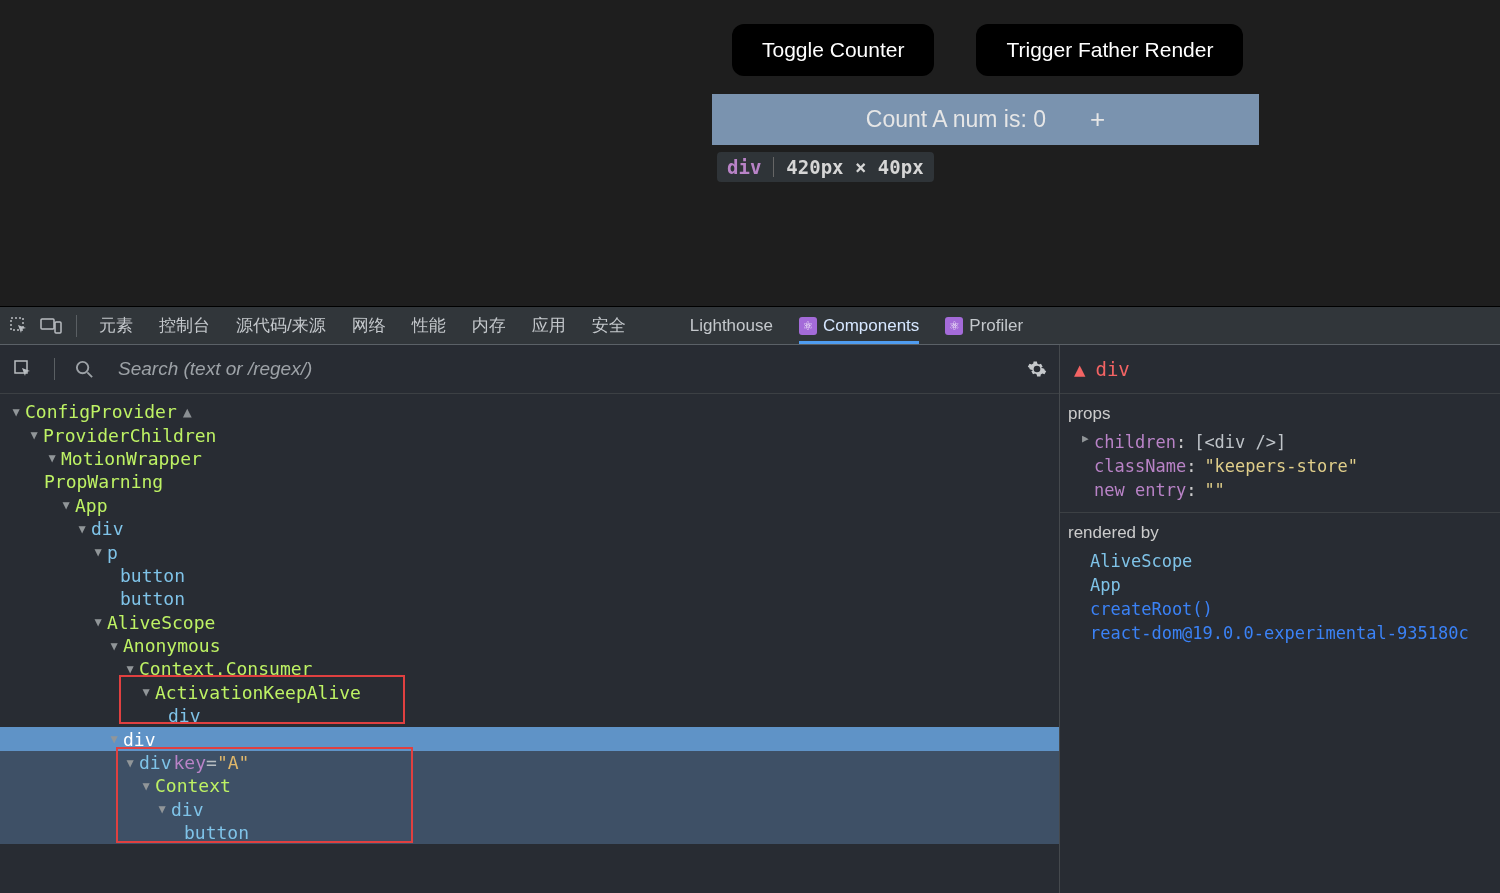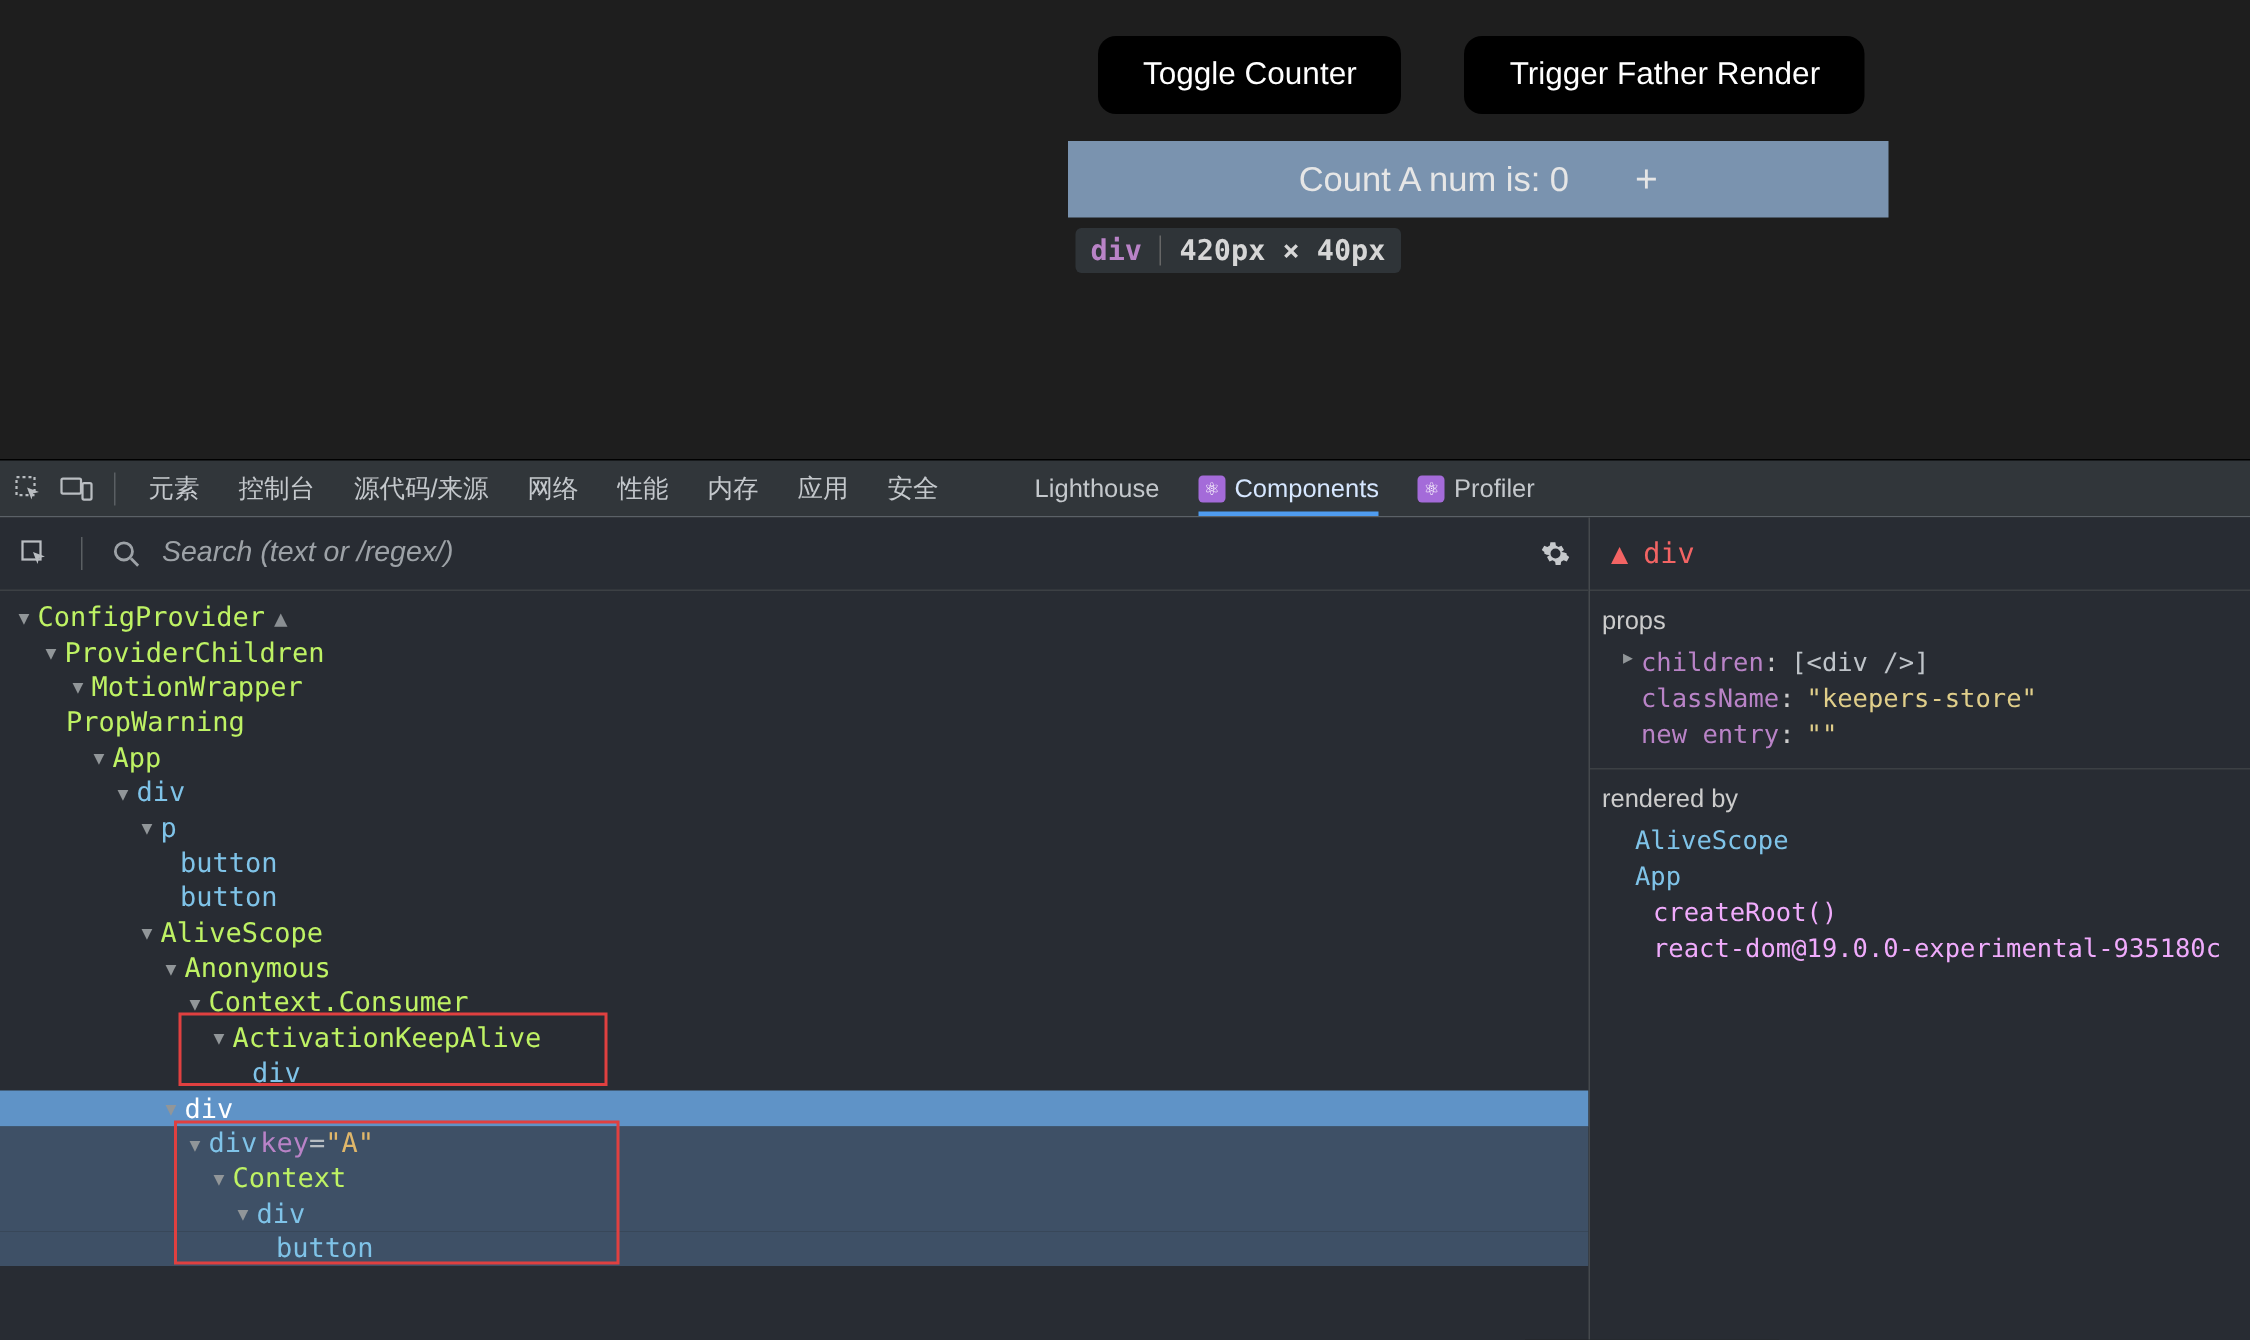--- a/index.html
+++ b/index.html
@@ -105,21 +105,21 @@
 .tree-pane { flex: 0 0 1060px; display: flex; flex-direction: column; border-right: 1px solid #45494d; }
 .tree-toolbar {
   height: 49px;
   display: flex;
   align-items: center;
   padding: 0 12px;
   gap: 16px;
   border-bottom: 1px solid #3c4044;
   color: #9da2a7;
 }
-.search-wrap { display: flex; align-items: center; gap: 14px; flex: 1; }
+.search-wrap { display: flex; align-items: center; gap: 24px; flex: 1; }
 .search-input {
   background: transparent; border: none; outline: none;
   color: #ccc; font-size: 19px; flex: 1; font-style: italic;
 }
 .search-input::placeholder { color: #9da2a7; font-style: italic; }
 .gear { color: #c6c9cc; cursor: pointer; font-size: 20px; }
 
 .tree-body {
   flex: 1;
   overflow: auto;
@@ -170,21 +170,21 @@
 .section { padding: 10px 8px; border-bottom: 1px solid #3c4044; font-size: 17px; }
 .section-title { color: #ccc; font-family: -apple-system, sans-serif; margin-bottom: 6px; }
 .prop-line { font-family: ui-monospace, Menlo, monospace; padding: 2px 0 2px 14px; display: flex; gap: 0; }
 .pcaret { color: #919699; font-size: 11px; width: 12px; display: inline-block; }
 .pkey { color: #b983c7; }
 .pcolon { color: #ccc; margin-right: 8px; }
 .pval-str { color: #e0ce8a; }
 .pval-el { color: #bfc4c9; }
 .rendered-item { font-family: ui-monospace, Menlo, monospace; padding: 2px 0 2px 22px; }
 .rendered-link { color: #7fc3e8; cursor: pointer; }
-.rendered-plain { color: #f0abfc; margin-left: 12px; }
+.rendered-plain { color: #3b82f6; }
 
 svg { display: block; }
 </style>
 </head>
 <body>
 
 <div class="app-pane">
   <div class="btn-row">
     <button class="dark-btn">Toggle Counter</button>
     <button class="dark-btn">Trigger Father Render</button>

